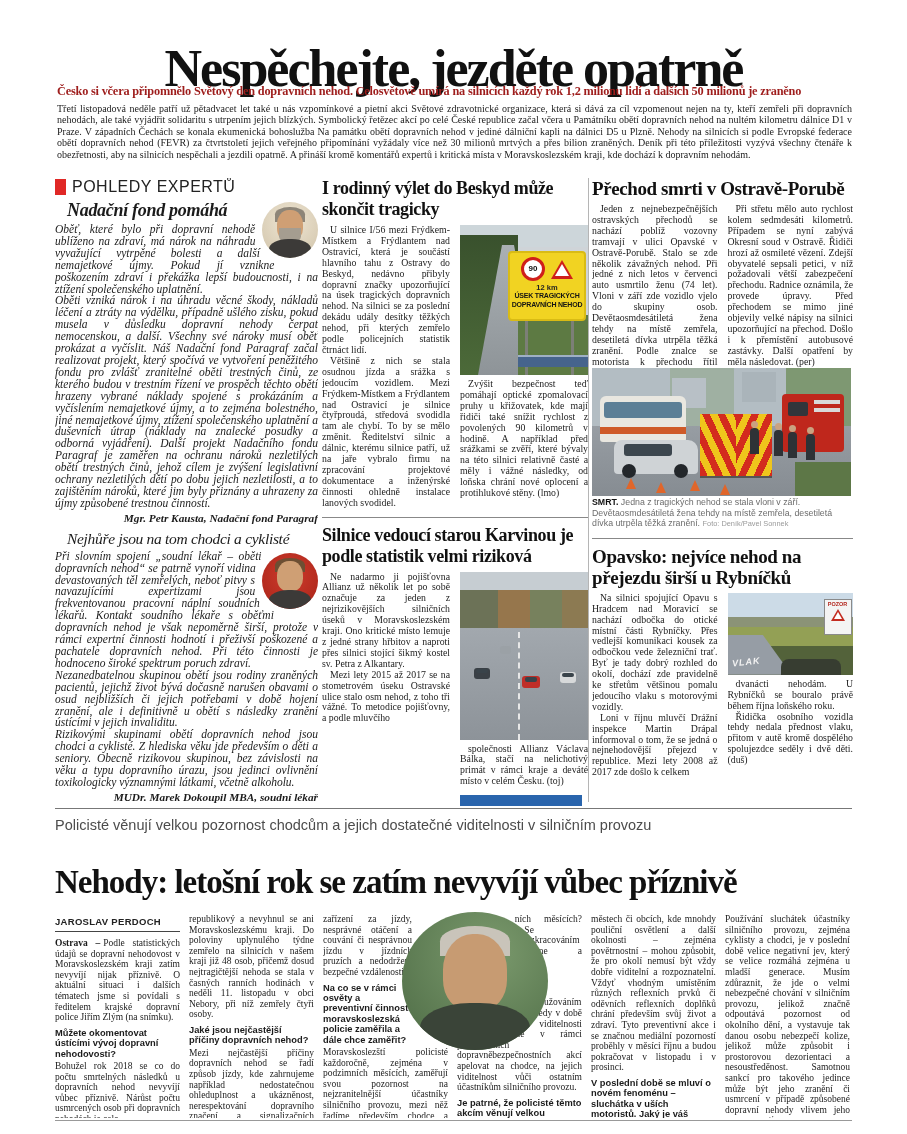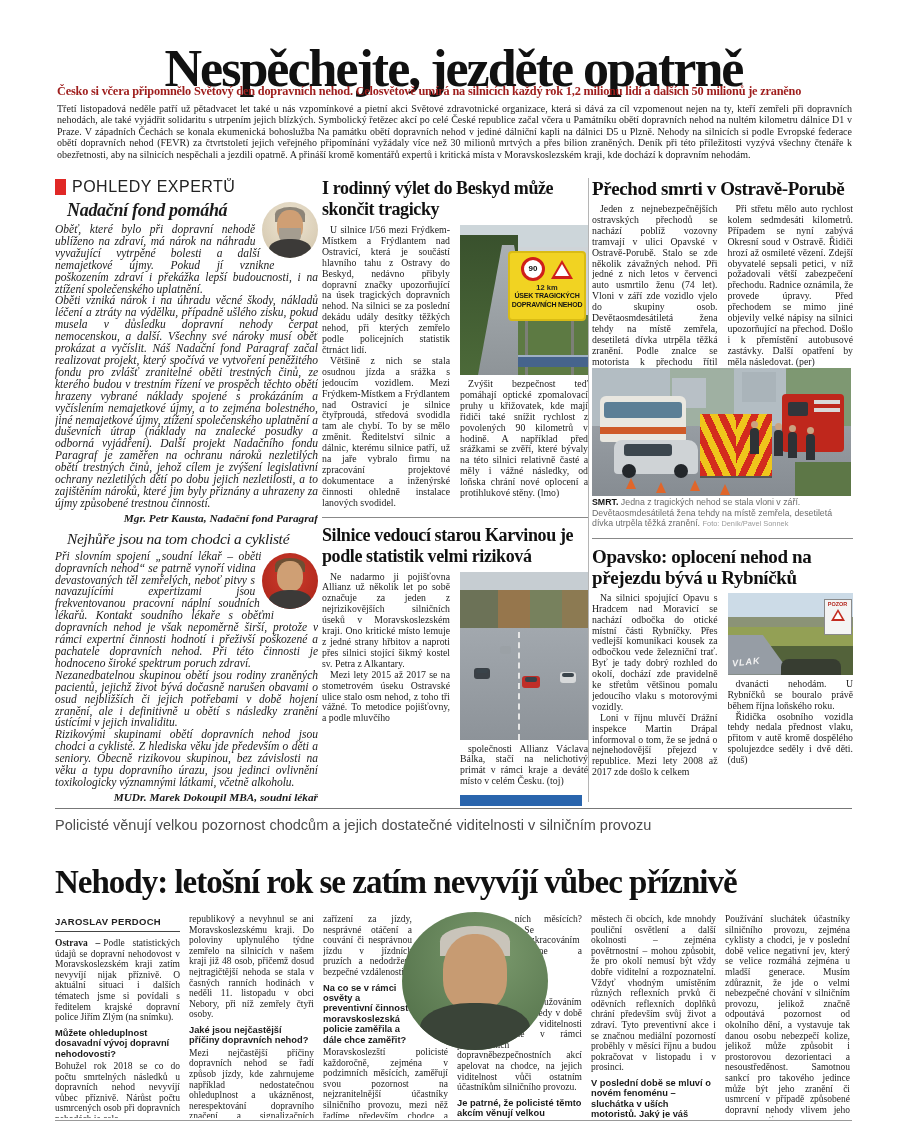--- a/index.html
+++ b/index.html
@@ -287,21 +287,21 @@
       <div class="cone" style="left:64px;top:114px"></div>
       <div class="cone" style="left:98px;top:112px"></div>
       <div class="cone" style="left:128px;top:116px"></div>
     </div>
     <div class="caption">
       <b>SMRT.</b>
       <span>Jedna z tragických nehod se stala vloni v září. Devětaosmdesátiletá žena tehdy na místě zemřela, desetiletá dívka utrpěla těžká zranění.</span>
       <span class="credit">Foto: Deník/Pavel Sonnek</span>
     </div>
     <hr class="mid-hr">
-    <h2 class="art-title" style="font-size:19px">Opavsko: oplocení nehod na přejezdu bývá u Rybníčků</h2>
+    <h2 class="art-title" style="font-size:19px">Opavsko: nejvíce nehod na přejezdu širší u Rybníčků</h2>
     <div class="tworow">
       <div class="subcol news" style="width:126px">
           <p>Na silnici spojující Opavu s Hradcem nad Moravicí se nachází odbočka do otické místní části Rybníčky. Přes vedlejší komunikaci kousek za odbočkou vede železniční trať. Byť je tady dobrý rozhled do okolí, dochází zde pravidelně ke střetům většinou pomalu jedoucího vlaku s motorovými vozidly.</p>
           <p>Loni v říjnu mluvčí Drážní inspekce Martin Drápal informoval o tom, že se jedná o nejnehodovější přejezd v republice. Mezi lety 2008 až 2017 zde došlo k celkem</p>
         </div>
       <div class="subcol" style="width:126px">
         <div class="photo ph-ryb">
           <div class="ryb-sky"></div>
           <div class="ryb-far"></div>
           <div class="ryb-field"></div>
@@ -324,21 +324,21 @@
   <div class="hr-full"></div>
 
   <div class="kicker">Policisté věnují velkou pozornost chodcům a jejich dostatečné viditelnosti v silničním provozu</div>
   <h2 class="bot-headline">Nehody: letošní rok se zatím nevyvíjí vůbec příznivě</h2>
 
   <div class="qa-wrap">
     <div class="qa-col qa">
       <div class="byline">JAROSLAV PERDOCH</div>
       <p class="para-intro"><b>Ostrava –</b><span>Podle statistických údajů se dopravní nehodovost v Moravskoslezském kraji zatím nevyvíjí nijak příznivě. O aktuální situaci i dalších tématech jsme si povídali s ředitelem krajské dopravní police Jiřím Zlým (na snímku).</span></p>
       <div class="qa">
-          <p class="para-q">Můžete ohleduplnost dosavadní vývoj dopravní nehodovosti?</p>
+          <p class="para-q">Můžete okomentovat ústícími vývoj dopravní nehodovosti?</p>
           <p class="para-a">Bohužel rok 2018 se co do počtu smrtelných následků u dopravních nehod nevyvíjí vůbec příznivě. Nárůst počtu usmrcených osob při dopravních nehodách je celo-</p>
         </div>
     </div>
     <div class="qa-col qa">
         <p class="para-a">republikový a nevyhnul se ani Moravskoslezskému kraji. Do poloviny uplynulého týdne zemřelo na silnicích v našem kraji již 48 osob, přičemž dosud nejtragičtější nehoda se stala v časných ranních hodinách v neděli 11. listopadu v obci Nebory, při níž zemřely čtyři osoby.</p>
         <p class="para-q">Jaké jsou nejčastější příčiny dopravních nehod?</p>
         <p class="para-a">Mezi nejčastější příčiny dopravních nehod se řadí způsob jízdy, kde zahrnujeme například nedostatečnou ohleduplnost a ukázněnost, nerespektování dopravního značení a signalizačních zařízení, držení hovorového</p>
       </div>
     <div class="qa-col qa">
       <span class="spacer-r"></span>

